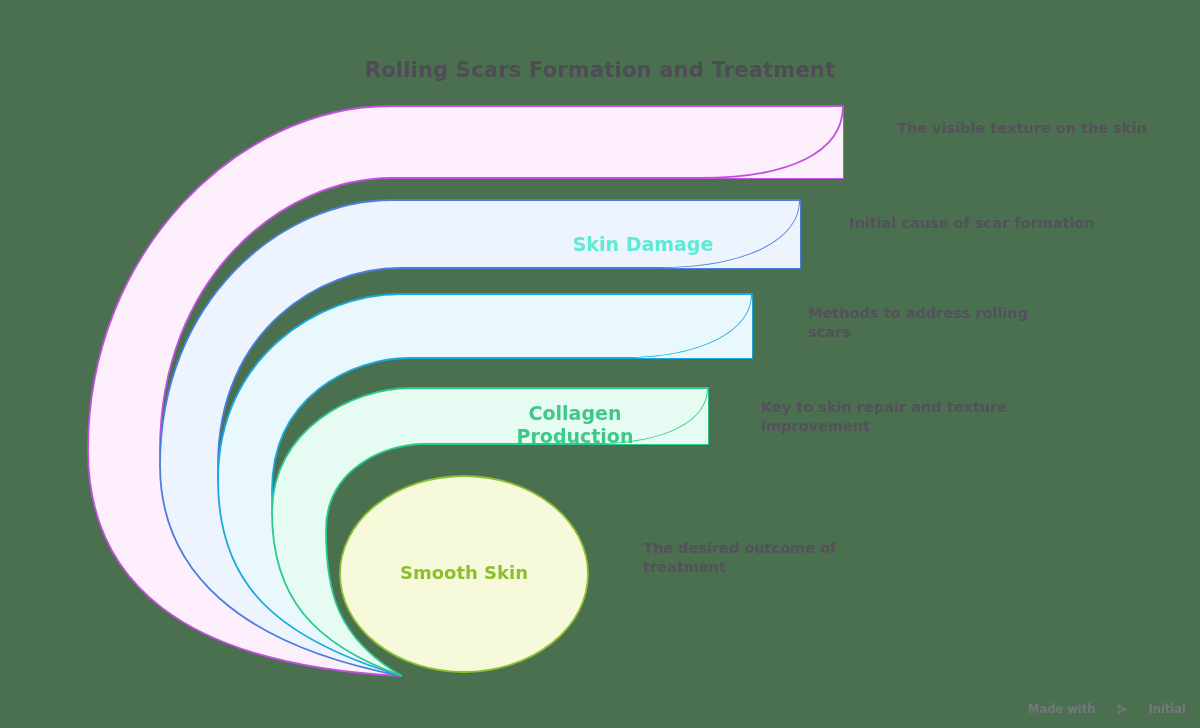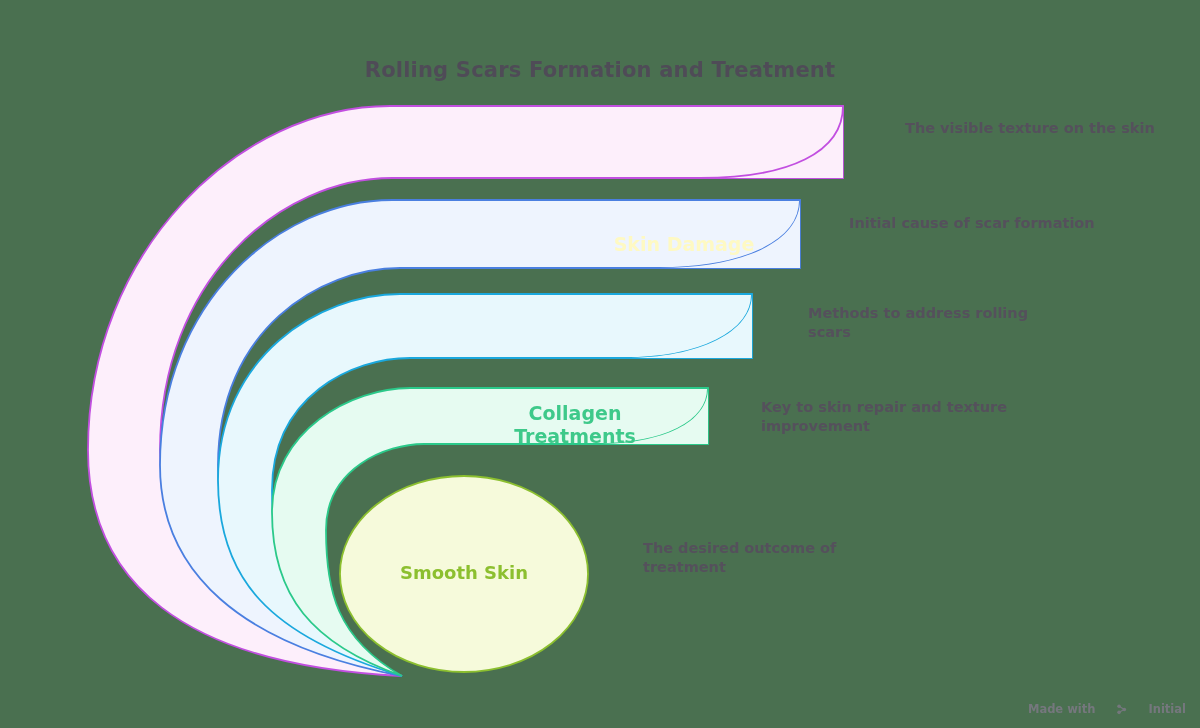--- a/index.html
+++ b/index.html
@@ -94,29 +94,29 @@
     <path d="M 624,358 L 752,358 L 752,294 C 752,332 700,358 624,358 Z" fill="#e8f8fd" stroke="none"></path>
 
     <path d="M 708,388 L 410,388 C 352,388 272,430 272,512 C 272,596 312,644 402,676 C 336,638 326,590 326,530 C 326,468 386,444 424,444 L 708,444 Z" fill="#e6fbf1" stroke="#2bc98a" stroke-width="1.8"></path>
     <path d="M 708,388 C 708,422 664,444 596,444" fill="none" stroke="#2bc98a" stroke-width="1.8"></path>
     <path d="M 596,444 L 708,444 L 708,388 C 708,422 664,444 596,444 Z" fill="#e6fbf1" stroke="none"></path>
 
     <ellipse cx="464" cy="574" rx="124" ry="98" fill="#f6fadb" stroke="#8cbf2f" stroke-width="1.8"></ellipse>
   </svg>
 
 
-  <div class="layer-label" style="left:545px; top:233px; width:278px; font-size:19px; color:#fef9c3;">Skin Damage</div>
+  <div class="layer-label" style="left:504px; top:233px; width:278px; font-size:19px; color:#5eead4;">Skin Damage</div>
 
 
   <div class="layer-label" style="left:436px; top:402px; width:278px; font-size:19px; color:#3ec98a;">Collagen
-Treatments</div>
+Production</div>
 
   <div class="layer-label" style="left:325px; top:562px; width:278px; font-size:18px; color:#8cbf2f;">Smooth Skin</div>
 
-  <div class="note" style="left:897px; top:119px; width:290px;margin-left:8px;">The visible texture on the skin</div>
+  <div class="note" style="left:897px; top:119px; width:290px;">The visible texture on the skin</div>
 
   <div class="note" style="left:849px; top:214px; width:290px;">Initial cause of scar formation</div>
 
   <div class="note" style="left:808px; top:304px; width:250px;">Methods to address rolling
 scars</div>
 
   <div class="note" style="left:761px; top:398px; width:262px;">Key to skin repair and texture
 improvement</div>
 
   <div class="note" style="left:643px; top:539px; width:240px;">The desired outcome of

